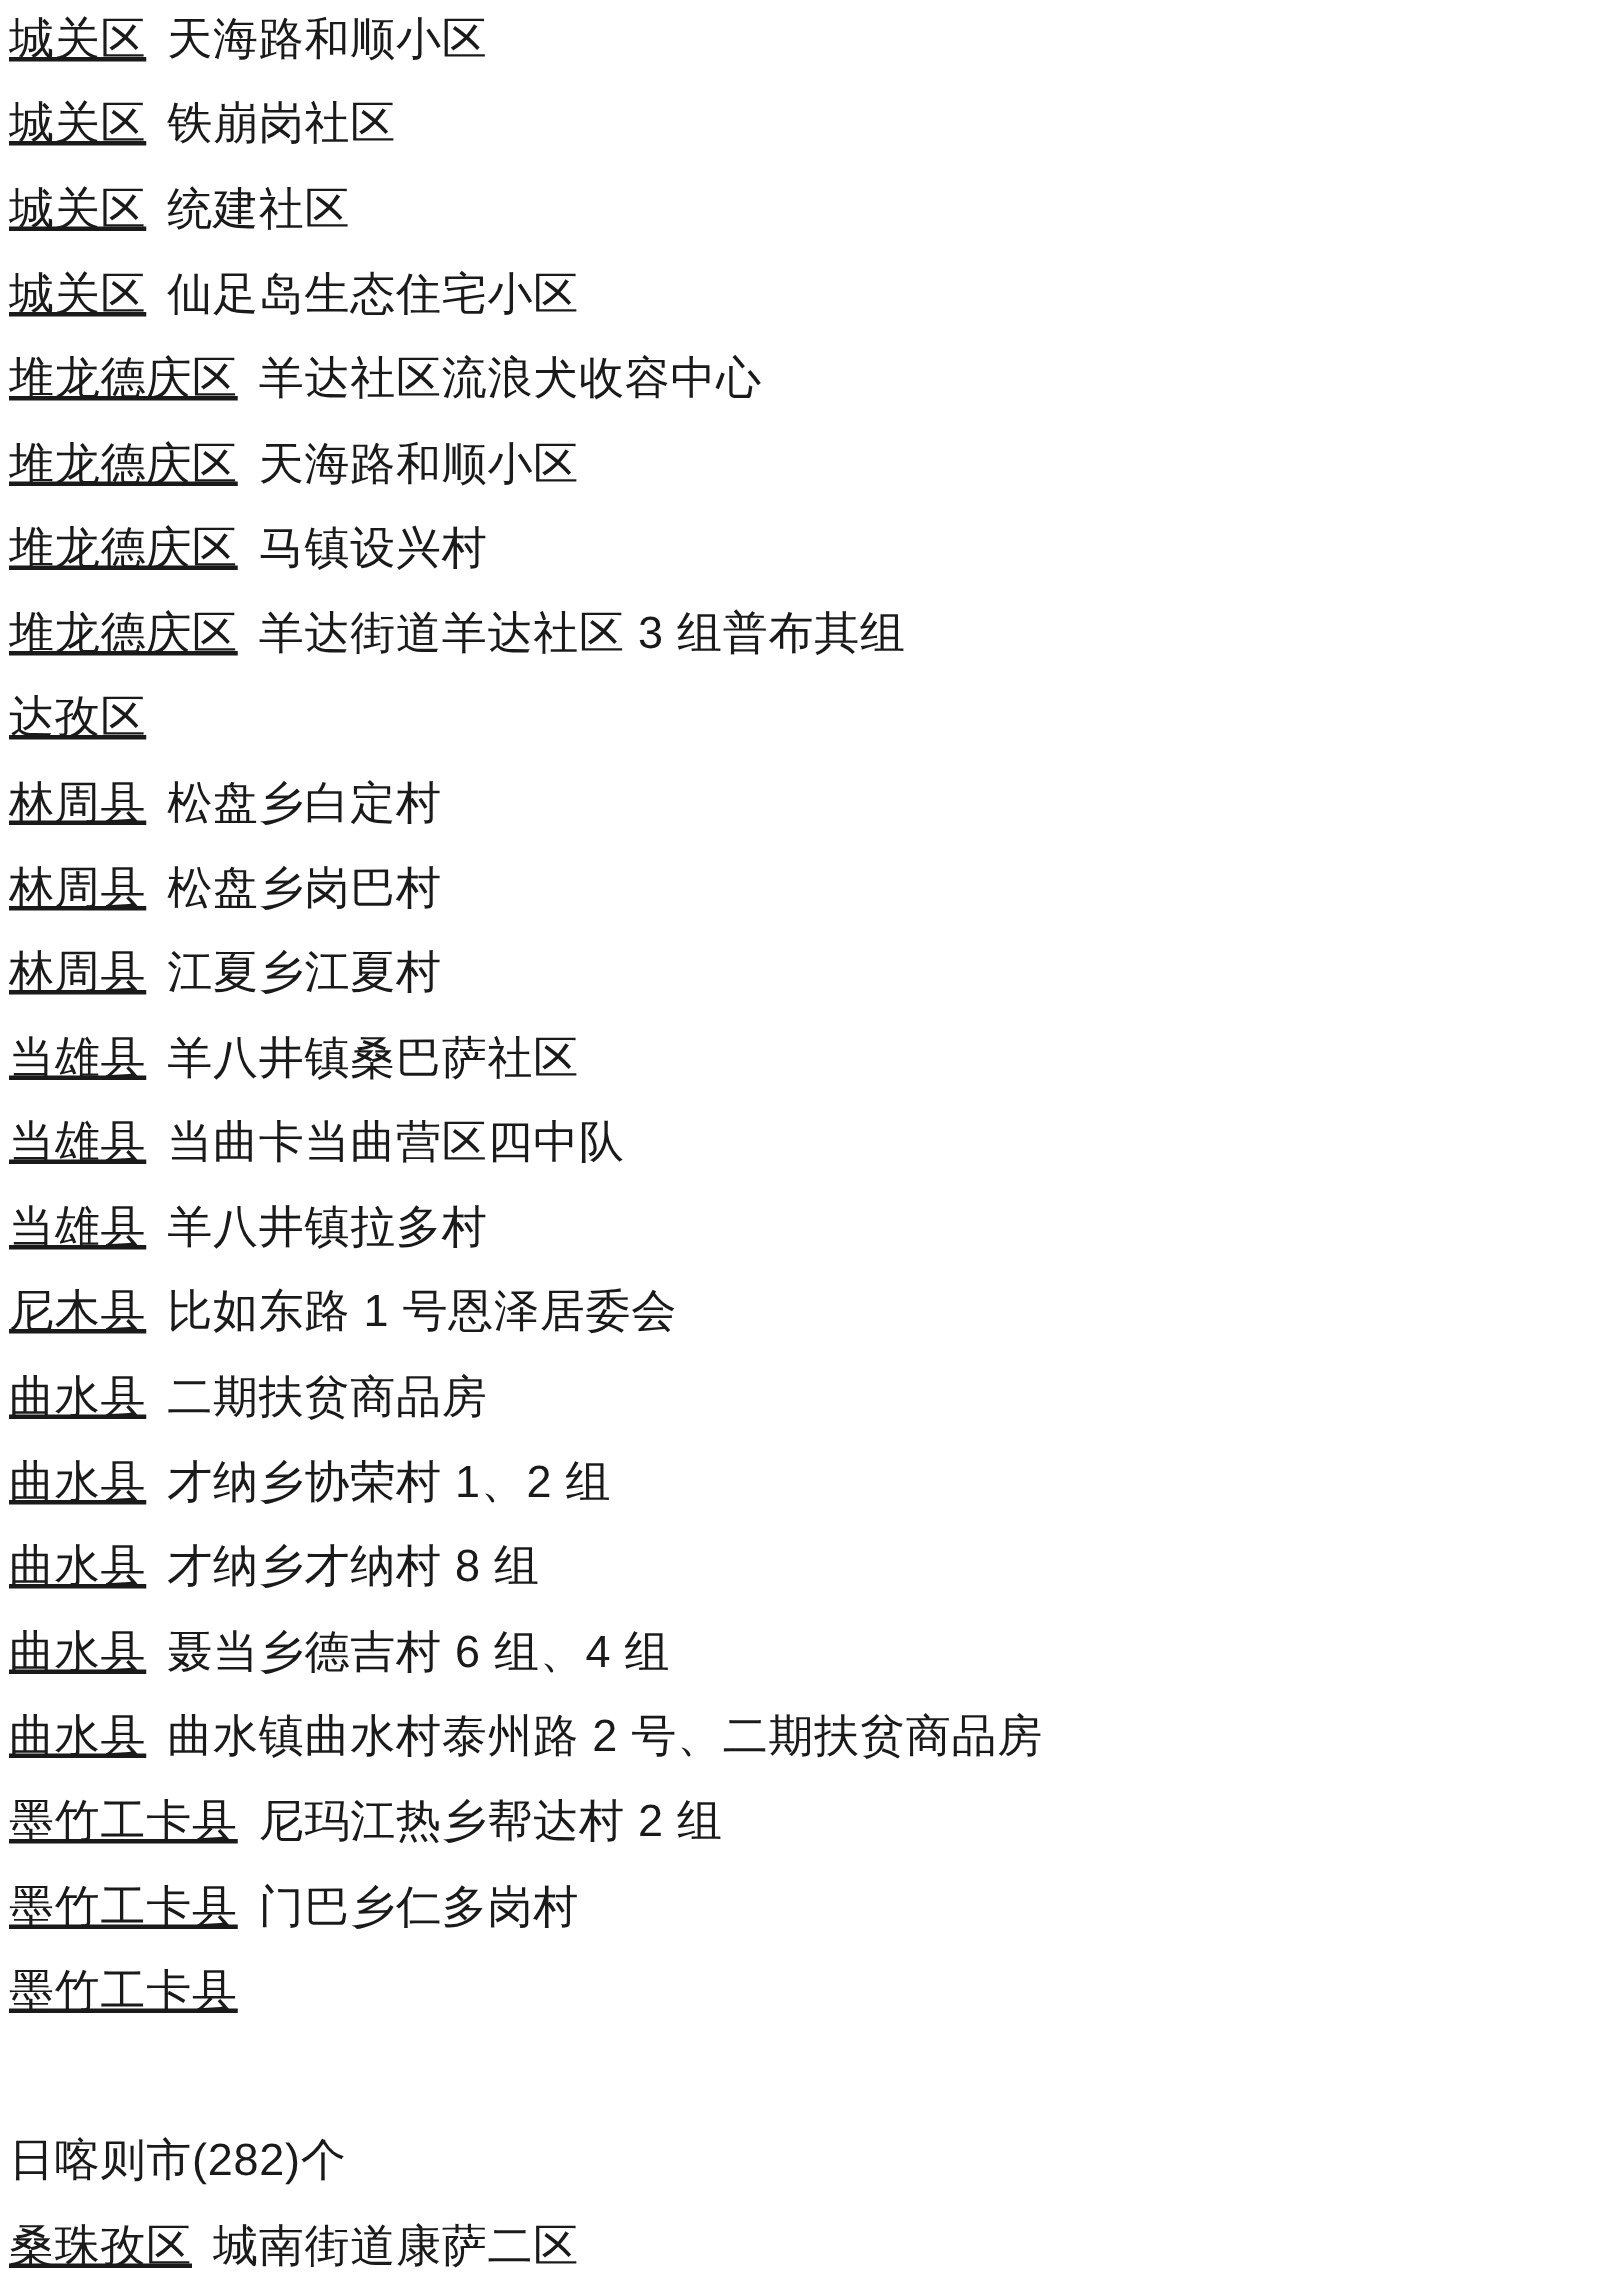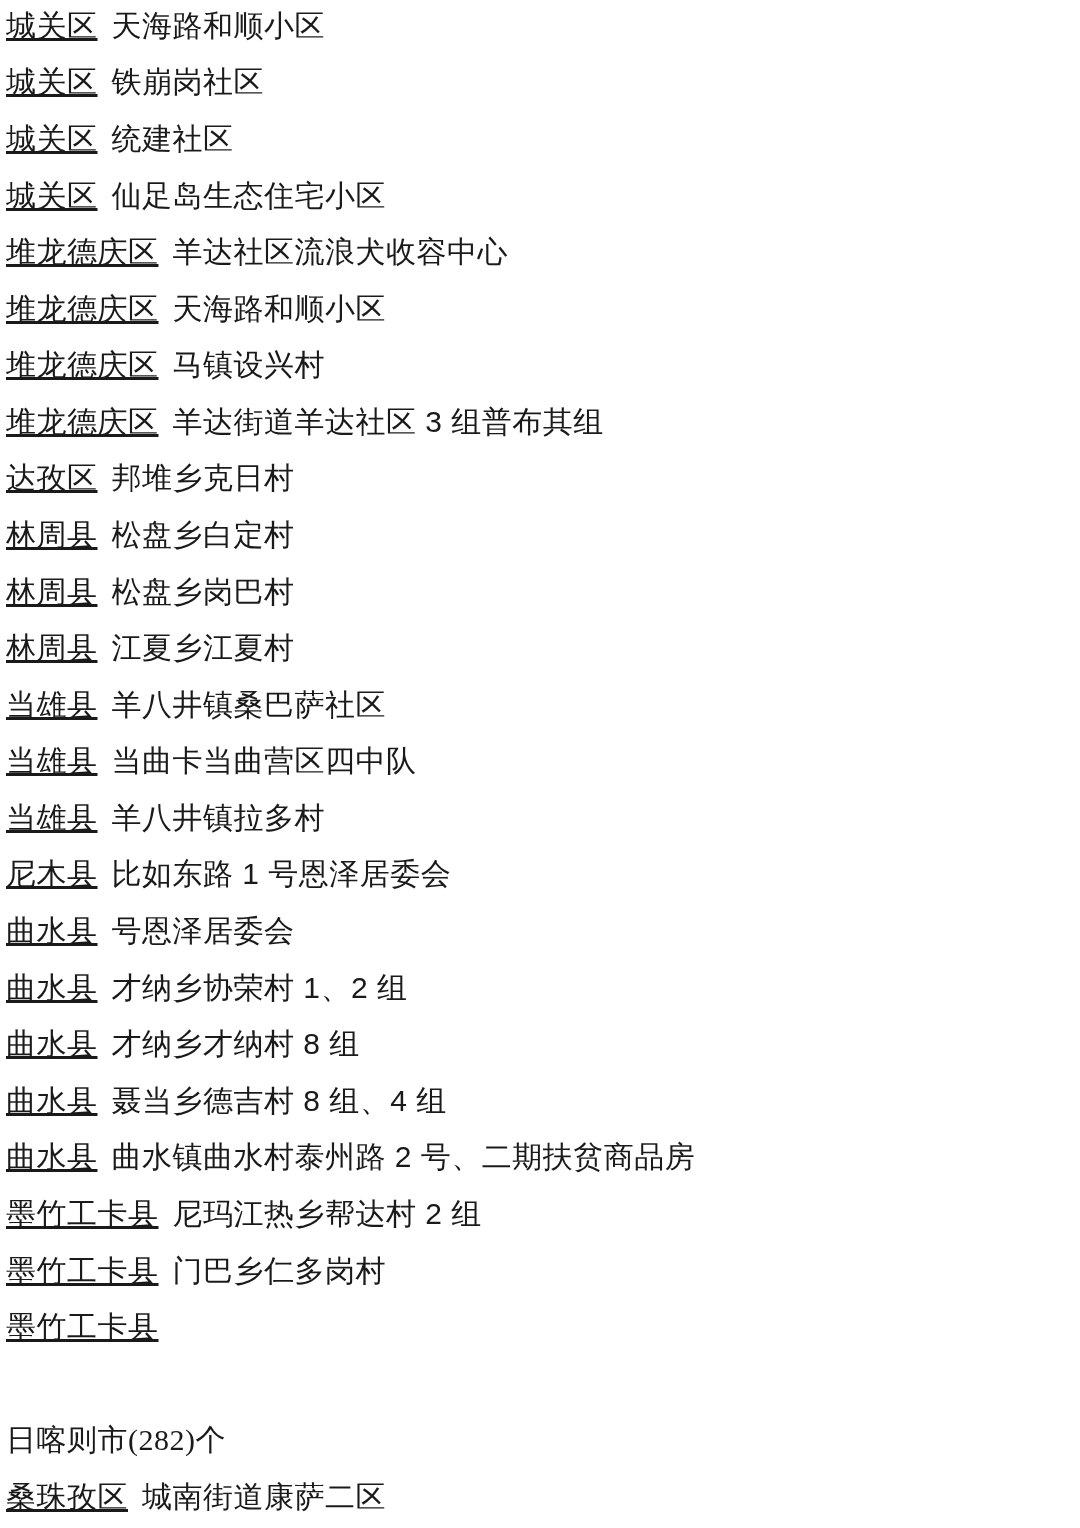--- a/index.html
+++ b/index.html
@@ -33,48 +33,47 @@
   }
   .entry .district {
     margin-right: 14px;
     text-decoration: underline;
   }
   .spacer {
     height: 56.593px;
   }
   .header-line {
     font-weight: normal;
-    font-family: Liberation Serif, serif;
   }
 </style>
 </head>
 <body>
 
 <div class="doc-page">
   <div class="list" id="location-list">
       <div class="line entry"><span class="district">城关区</span><span class="locname">天海路和顺小区</span></div>
       <div class="line entry"><span class="district">城关区</span><span class="locname">铁崩岗社区</span></div>
       <div class="line entry"><span class="district">城关区</span><span class="locname">统建社区</span></div>
       <div class="line entry"><span class="district">城关区</span><span class="locname">仙足岛生态住宅小区</span></div>
       <div class="line entry"><span class="district">堆龙德庆区</span><span class="locname">羊达社区流浪犬收容中心</span></div>
       <div class="line entry"><span class="district">堆龙德庆区</span><span class="locname">天海路和顺小区</span></div>
       <div class="line entry"><span class="district">堆龙德庆区</span><span class="locname">马镇设兴村</span></div>
       <div class="line entry"><span class="district">堆龙德庆区</span><span class="locname">羊达街道羊达社区 3 组普布其组</span></div>
-      <div class="line entry"><span class="district">达孜区</span><span class="locname">邦堆乡克日村</span></div>
+      <div class="line entry"><span class="district">达孜区</span></div>
       <div class="line entry"><span class="district">林周县</span><span class="locname">松盘乡白定村</span></div>
       <div class="line entry"><span class="district">林周县</span><span class="locname">松盘乡岗巴村</span></div>
       <div class="line entry"><span class="district">林周县</span><span class="locname">江夏乡江夏村</span></div>
       <div class="line entry"><span class="district">当雄县</span><span class="locname">羊八井镇桑巴萨社区</span></div>
       <div class="line entry"><span class="district">当雄县</span><span class="locname">当曲卡当曲营区四中队</span></div>
       <div class="line entry"><span class="district">当雄县</span><span class="locname">羊八井镇拉多村</span></div>
       <div class="line entry"><span class="district">尼木县</span><span class="locname">比如东路 1 号恩泽居委会</span></div>
-      <div class="line entry"><span class="district">曲水县</span><span class="locname">号恩泽居委会</span></div>
+      <div class="line entry"><span class="district">曲水县</span><span class="locname">二期扶贫商品房</span></div>
       <div class="line entry"><span class="district">曲水县</span><span class="locname">才纳乡协荣村 1、2 组</span></div>
       <div class="line entry"><span class="district">曲水县</span><span class="locname">才纳乡才纳村 8 组</span></div>
-      <div class="line entry"><span class="district">曲水县</span><span class="locname">聂当乡德吉村 8 组、4 组</span></div>
+      <div class="line entry"><span class="district">曲水县</span><span class="locname">聂当乡德吉村 6 组、4 组</span></div>
       <div class="line entry"><span class="district">曲水县</span><span class="locname">曲水镇曲水村泰州路 2 号、二期扶贫商品房</span></div>
       <div class="line entry"><span class="district">墨竹工卡县</span><span class="locname">尼玛江热乡帮达村 2 组</span></div>
       <div class="line entry"><span class="district">墨竹工卡县</span><span class="locname">门巴乡仁多岗村</span></div>
       <div class="line entry"><span class="district">墨竹工卡县</span></div>
       <div class="spacer"></div>
       <div class="line header-line"><span>日喀则市(282)个</span></div>
       <div class="line entry"><span class="district">桑珠孜区</span><span class="locname">城南街道康萨二区</span></div>
     </div>
 </div>
 

